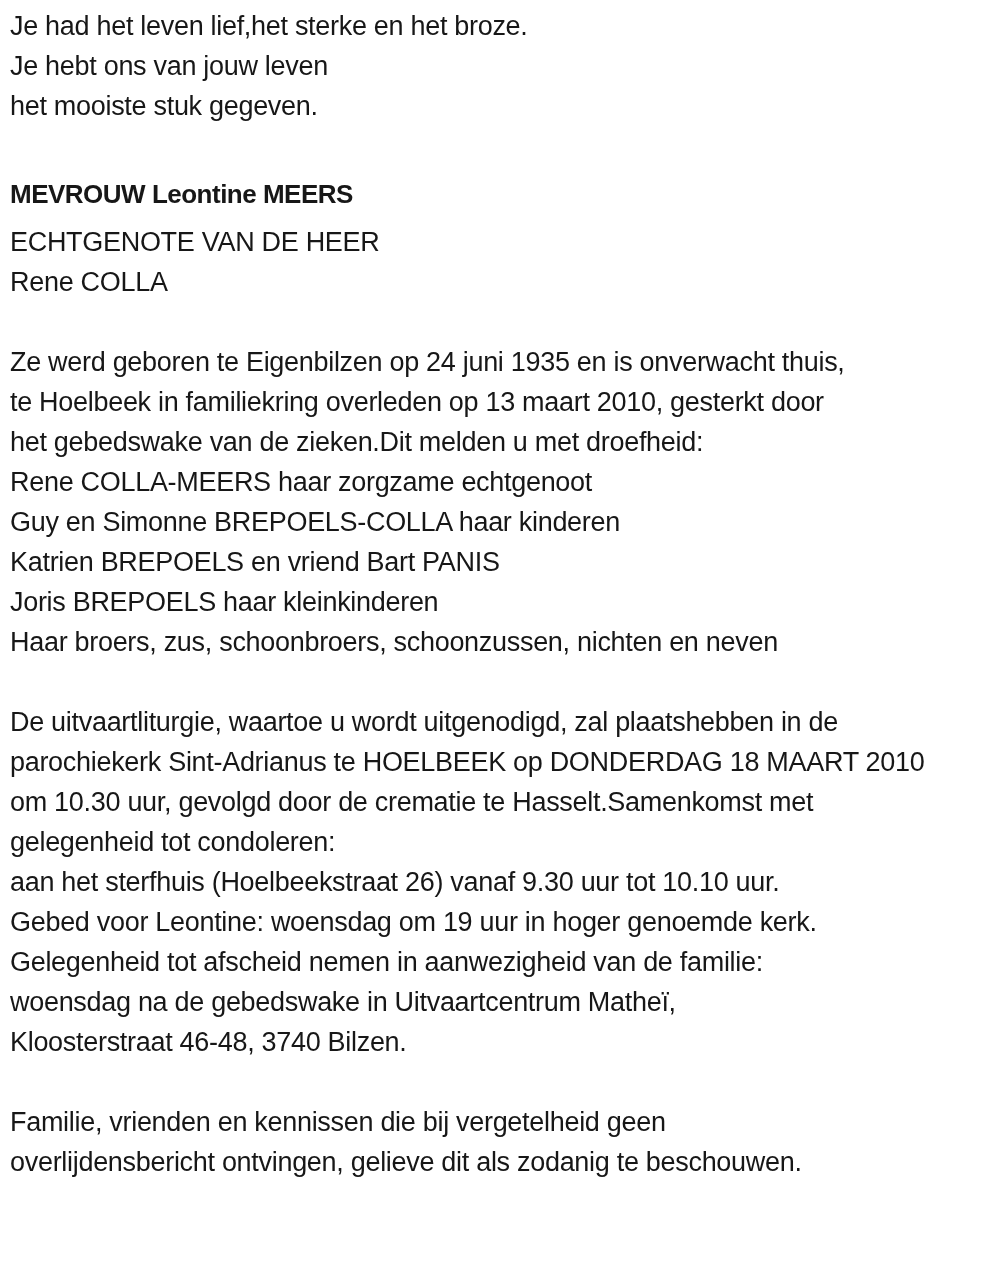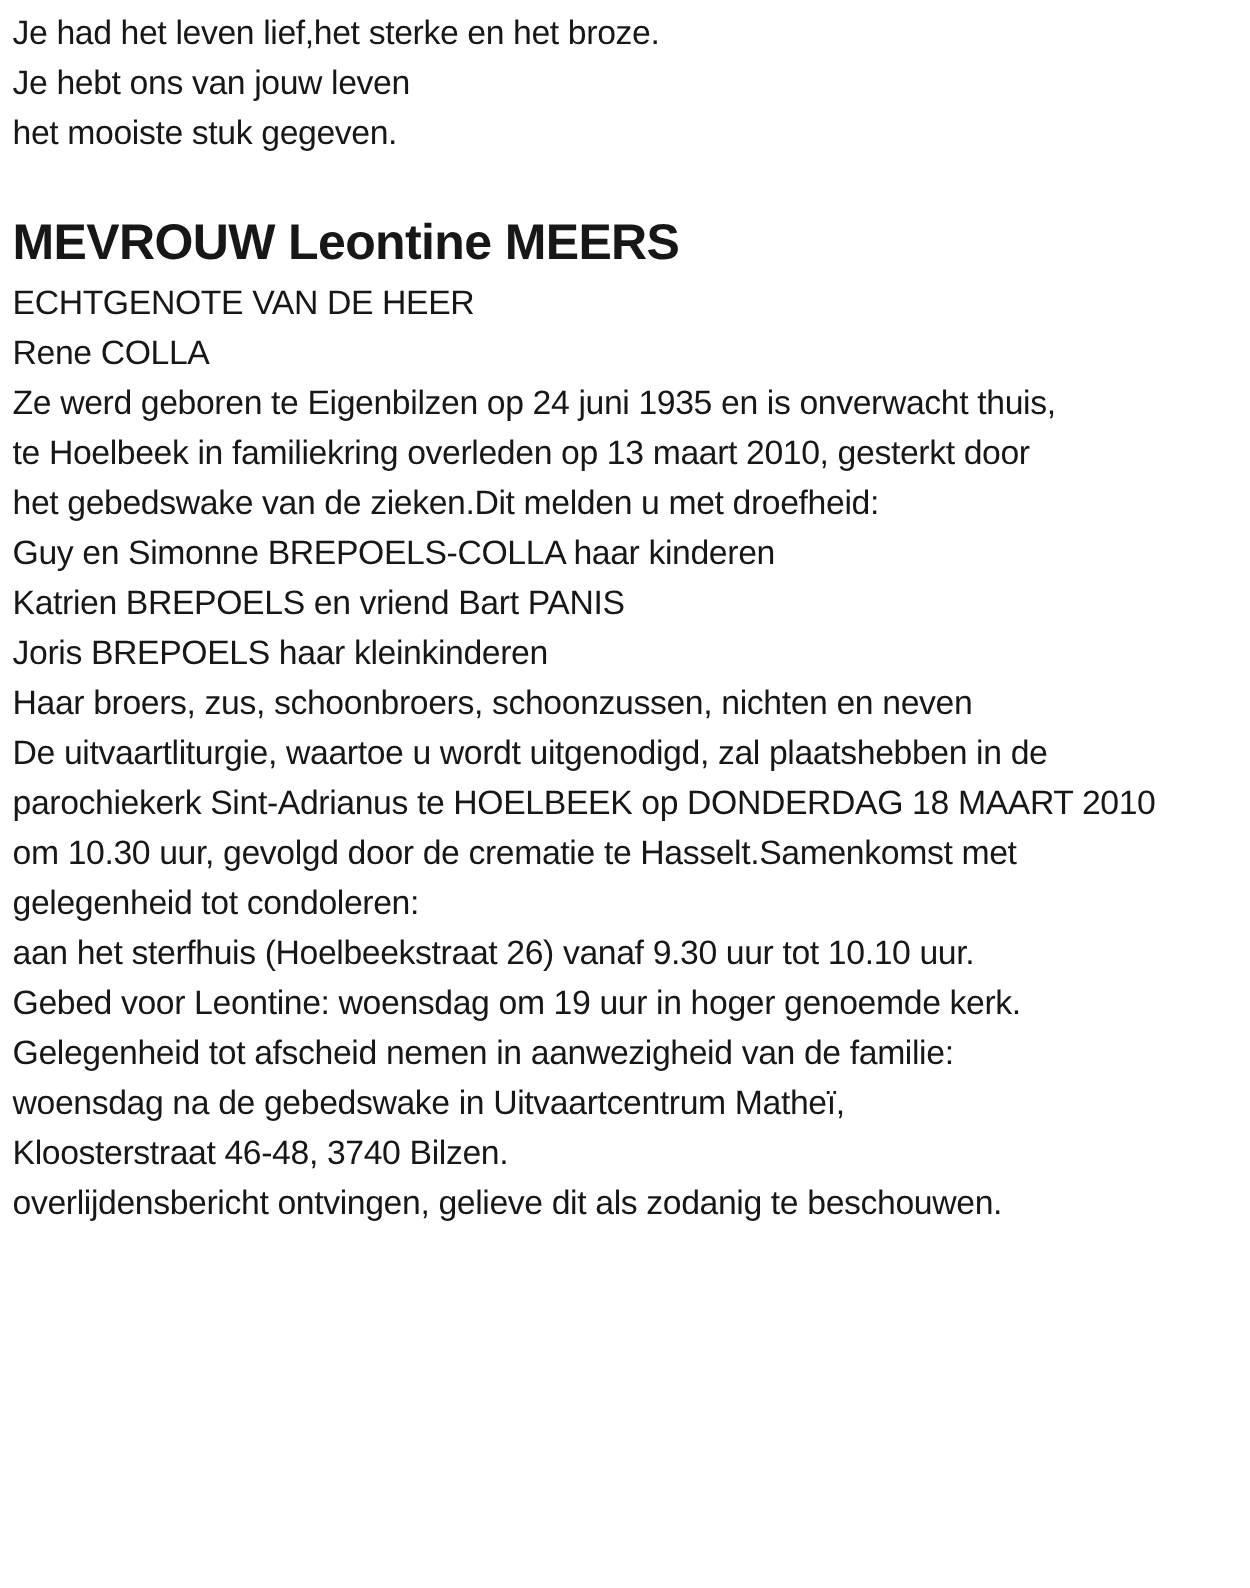--- a/index.html
+++ b/index.html
@@ -22,28 +22,29 @@
     padding: 6px 10px 16px 10px;
     background: #ffffff;
   }
   .line {
     font-size: 27px;
     line-height: 40px;
     letter-spacing: -0.3px;
     white-space: nowrap;
   }
   .title {
-    font-size: 40px;
+    font-size: 26px;
     font-weight: 700;
     line-height: 56px;
     letter-spacing: -0.5px;
     margin-top: 40px;
     white-space: nowrap;
   }
   .para {
+    margin-top: 40px;
   }
 </style>
 </head>
 <body>
 
 <div class="page">
 
   <div>
     <div class="line">Je had het leven lief,het sterke en het broze.</div>
     <div class="line">Je hebt ons van jouw leven</div>
@@ -51,36 +52,38 @@
   </div>
 
   <div class="title">MEVROUW Leontine MEERS</div>
   <div class="line">ECHTGENOTE VAN DE HEER</div>
   <div class="line">Rene COLLA</div>
 
   <div class="para">
     <div class="line">Ze werd geboren te Eigenbilzen op 24 juni 1935 en is onverwacht thuis,</div>
     <div class="line">te Hoelbeek in familiekring overleden op 13 maart 2010, gesterkt door</div>
     <div class="line">het gebedswake van de zieken.Dit melden u met droefheid:</div>
+    <div class="line">Rene COLLA-MEERS haar zorgzame echtgenoot</div>
     <div class="line">Guy en Simonne BREPOELS-COLLA haar kinderen</div>
     <div class="line">Katrien BREPOELS en vriend Bart PANIS</div>
     <div class="line">Joris BREPOELS haar kleinkinderen</div>
     <div class="line">Haar broers, zus, schoonbroers, schoonzussen, nichten en neven</div>
   </div>
 
   <div class="para">
     <div class="line">De uitvaartliturgie, waartoe u wordt uitgenodigd, zal plaatshebben in de</div>
     <div class="line">parochiekerk Sint-Adrianus te HOELBEEK op DONDERDAG 18 MAART 2010</div>
     <div class="line">om 10.30 uur, gevolgd door de crematie te Hasselt.Samenkomst met</div>
     <div class="line">gelegenheid tot condoleren:</div>
     <div class="line">aan het sterfhuis (Hoelbeekstraat 26) vanaf 9.30 uur tot 10.10 uur.</div>
     <div class="line">Gebed voor Leontine: woensdag om 19 uur in hoger genoemde kerk.</div>
     <div class="line">Gelegenheid tot afscheid nemen in aanwezigheid van de familie:</div>
     <div class="line">woensdag na de gebedswake in Uitvaartcentrum Matheï,</div>
     <div class="line">Kloosterstraat 46-48, 3740 Bilzen.</div>
   </div>
 
 
   <div class="para">
+    <div class="line">Familie, vrienden en kennissen die bij vergetelheid geen</div>
     <div class="line">overlijdensbericht ontvingen, gelieve dit als zodanig te beschouwen.</div>
   </div>
 
 </div>
 
 </body></html>

